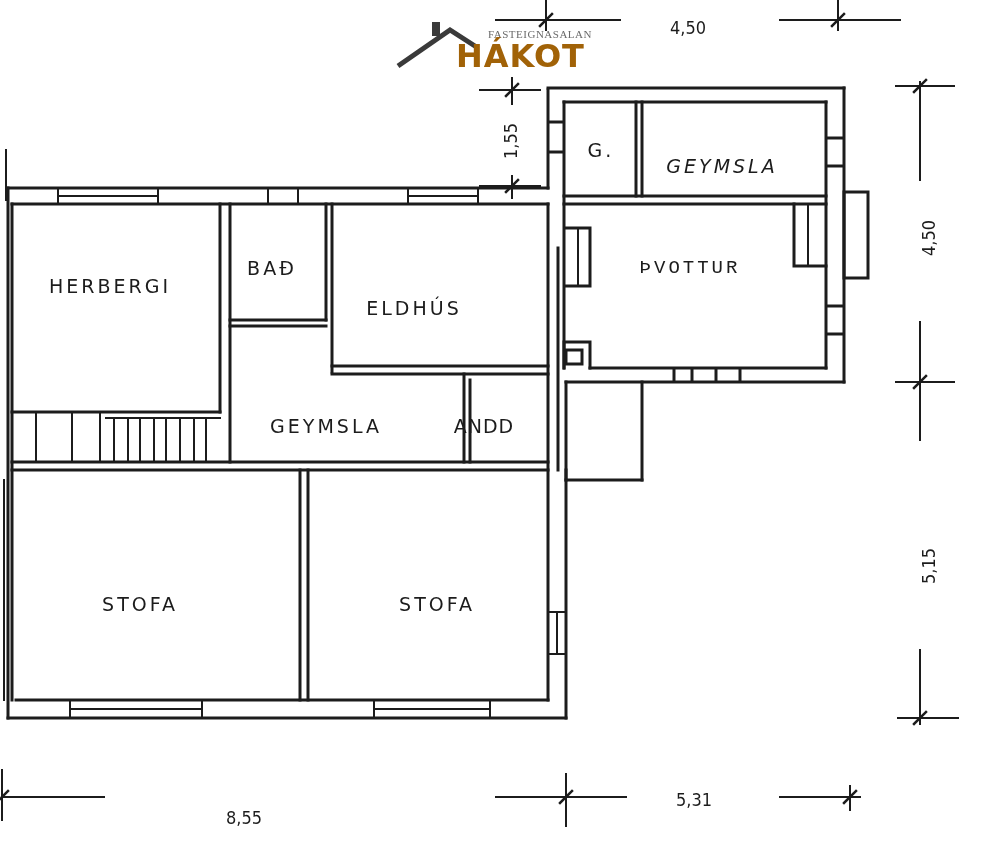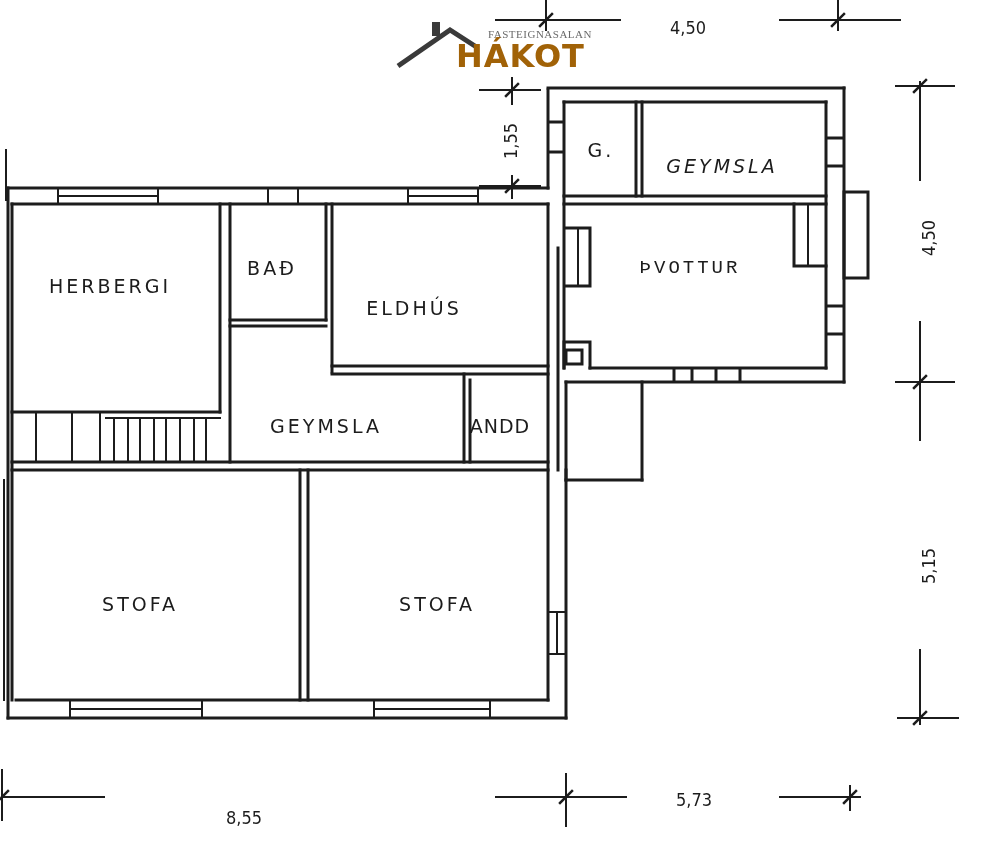--- a/index.html
+++ b/index.html
@@ -201,25 +201,25 @@
 
 <div class="logo">
   <span class="logo-sub">FASTEIGNASALAN</span>
   <span class="logo-text">HÁKOT</span>
 </div>
 
 <span class="room-label" style="left:110px; top:256px;margin-top:30px;">HERBERGI</span>
 <span class="room-label" style="left:272px; top:268px;">BAÐ</span>
 <span class="room-label" style="left:414px; top:268px;margin-top:40px;">ELDHÚS</span>
 <span class="room-label" style="left:326px; top:426px;">GEYMSLA</span>
-<span class="room-label" style="left:500px; top:426px; letter-spacing:1px;">ANDD</span>
+<span class="room-label" style="left:484px; top:426px; letter-spacing:1px;">ANDD</span>
 <span class="room-label" style="left:140px; top:604px;">STOFA</span>
 <span class="room-label" style="left:437px; top:604px;">STOFA</span>
 <span class="room-label" style="left:601px; top:150px;">G.</span>
 <span class="room-label" style="left:722px; top:166px;font-style:italic;">GEYMSLA</span>
 <span class="room-label" style="left:690px; top:268px;font-family:Liberation Mono, monospace;">ÞVOTTUR</span>
 
 <span class="dim-label" style="left:688px; top:27px;">4,50</span>
 <span class="dim-label vertical" style="left:510px; top:141px;">1,55</span>
 <span class="dim-label vertical" style="left:928px; top:238px;">4,50</span>
 <span class="dim-label vertical" style="left:928px; top:566px;">5,15</span>
 <span class="dim-label" style="left:244px; top:817px;">8,55</span>
-<span class="dim-label" style="left:694px; top:799px;">5,73</span>
+<span class="dim-label" style="left:694px; top:799px;">5,31</span>
 
 </body></html>

